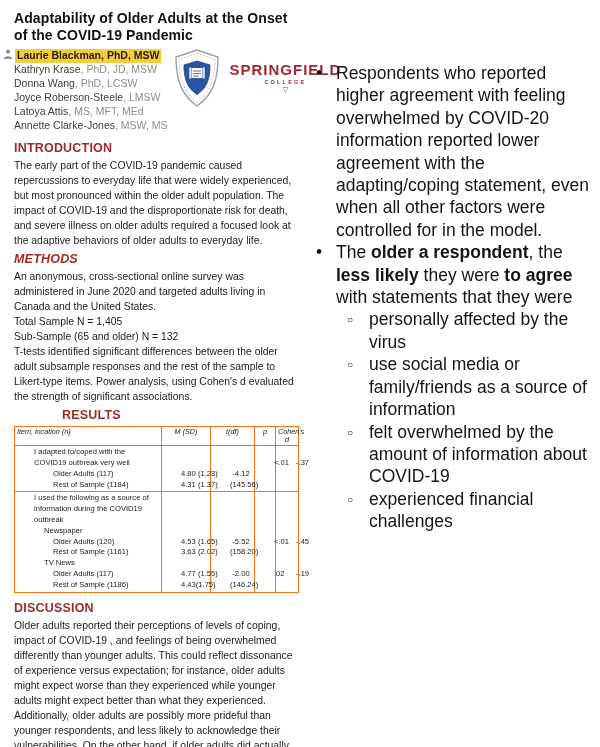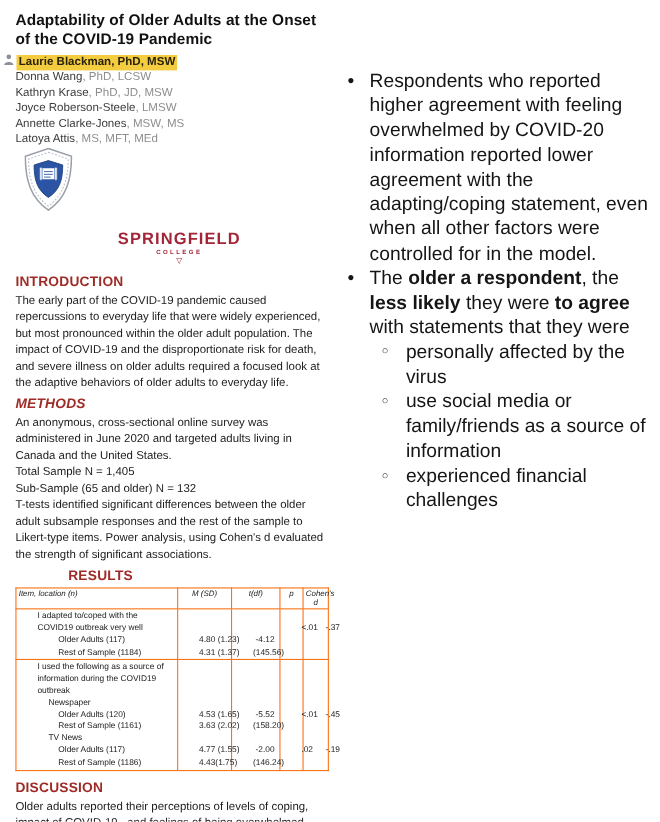--- a/index.html
+++ b/index.html
@@ -1,21 +1,21 @@
 <!DOCTYPE html>
 <html><head>
 <meta charset="utf-8">
 <style>
   html,body{margin:0;padding:0;background:#fff;}
   body{width:600px;height:747px;position:relative;font-family:"Liberation Sans",sans-serif;color:#1b1b1b;overflow:hidden;}
 
   
   .left-col{position:absolute;left:14px;top:10px;width:288px;}
   .title{font-size:14px;font-weight:bold;line-height:1.23;color:#111;letter-spacing:.1px;}
-  .authors-row{display:flex;margin-top:5px;flex-direction:column;}
+  .authors-row{display:flex;margin-top:5px;}
   .author-list{font-size:10.5px;line-height:13.9px;white-space:nowrap;}
   .author-name{color:#3c3c3c;}
   .author-creds{color:#8d8d8d;}
   .presenter-line{display:flex;align-items:center;margin-left:-11px;}
   .presenter-hl{background:#F3CD3F;font-weight:bold;padding:0 2px;}
   .presenter-hl .author-name,.presenter-hl .author-creds{color:#2a2208;}
   .person-icon{margin-right:2px;flex:0 0 auto;}
   .logo-wrap{margin-left:8px;margin-top:0;flex:0 0 auto;}
   .wordmark{margin-left:10px;margin-top:12px;text-align:center;flex:0 0 auto;}
   .wm-1{font-size:15px;font-weight:bold;letter-spacing:1px;color:#A32638;}
@@ -60,25 +60,25 @@
     <div class="author-list">
       <div class="presenter-line">
         <span class="person-icon">
           <svg width="10" height="10" viewBox="0 0 10 10">
               <circle cx="5" cy="2.7" r="2.1" fill="#8a8f98"></circle>
               <path d="M0.8 10 C0.8 6.4 9.2 6.4 9.2 10 Z" fill="#8a8f98"></path>
             </svg>
         </span>
         <span class="presenter-hl"><span class="author-name">Laurie Blackman</span><span class="author-creds">, PhD, MSW</span></span>
       </div>
+      <div><span class="author-name">Kathryn Krase</span><span class="author-creds">, PhD, JD, MSW</span></div>
       <div><span class="author-name">Donna Wang</span><span class="author-creds">, PhD, LCSW</span></div>
-      <div><span class="author-name">Kathryn Krase</span><span class="author-creds">, PhD, JD, MSW</span></div>
       <div><span class="author-name">Joyce Roberson-Steele</span><span class="author-creds">, LMSW</span></div>
+      <div><span class="author-name">Latoya Attis</span><span class="author-creds">, MS, MFT, MEd</span></div>
       <div><span class="author-name">Annette Clarke-Jones</span><span class="author-creds">, MSW, MS</span></div>
-      <div><span class="author-name">Latoya Attis</span><span class="author-creds">, MS, MFT, MEd</span></div>
     </div>
 
     <div class="logo-wrap">
       <svg width="44" height="58" viewBox="0 0 44 58">
         <path d="M22 1 L43 8 C43 30 38 46 22 57 C6 46 1 30 1 8 Z" fill="#ffffff" stroke="#9aa0a8" stroke-width="1.4"></path>
         <path d="M22 4.5 L40 10.5 C40 29 35.5 43 22 53.5 C8.5 43 4 29 4 10.5 Z" fill="none" stroke="#b9bec6" stroke-width="1" stroke-dasharray="1.6 1.6"></path>
         <path d="M22 12 L35 16 C35 30 32 39 22 45.5 C12 39 9 30 9 16 Z" fill="#2B55A4" stroke="#1d3c7c" stroke-width="0.8"></path>
         <rect x="15.5" y="19" width="13" height="10" rx="1.2" fill="#ffffff"></rect>
         <rect x="14" y="18" width="2.4" height="12" rx="1.2" fill="#e8ecf4" stroke="#2B55A4" stroke-width="0.5"></rect>
         <rect x="27.6" y="18" width="2.4" height="12" rx="1.2" fill="#e8ecf4" stroke="#2B55A4" stroke-width="0.5"></rect>
@@ -217,17 +217,18 @@
 <div class="right-col">
   <ul class="kf">
     <li>
       <span>Respondents who reported higher agreement with feeling overwhelmed by COVID-20 information reported lower agreement with the adapting/coping statement, even when all other factors were controlled for in the model.</span>
     </li>
     <li>
       <span><span>The </span><span class="b">older a respondent</span><span>, the </span><span class="b">less likely</span><span> they were </span><span class="b">to agree</span><span> with statements that they were</span></span>
       <ul class="kf-sub">
         <li><span>personally affected by the virus</span></li>
         <li><span>use social media or family/friends as a source of information</span></li>
+        <li><span>felt overwhelmed by the amount of information about COVID-19</span></li>
         <li><span>experienced financial challenges</span></li>
       </ul>
     </li>
   </ul>
 </div>
 
 </body></html>

